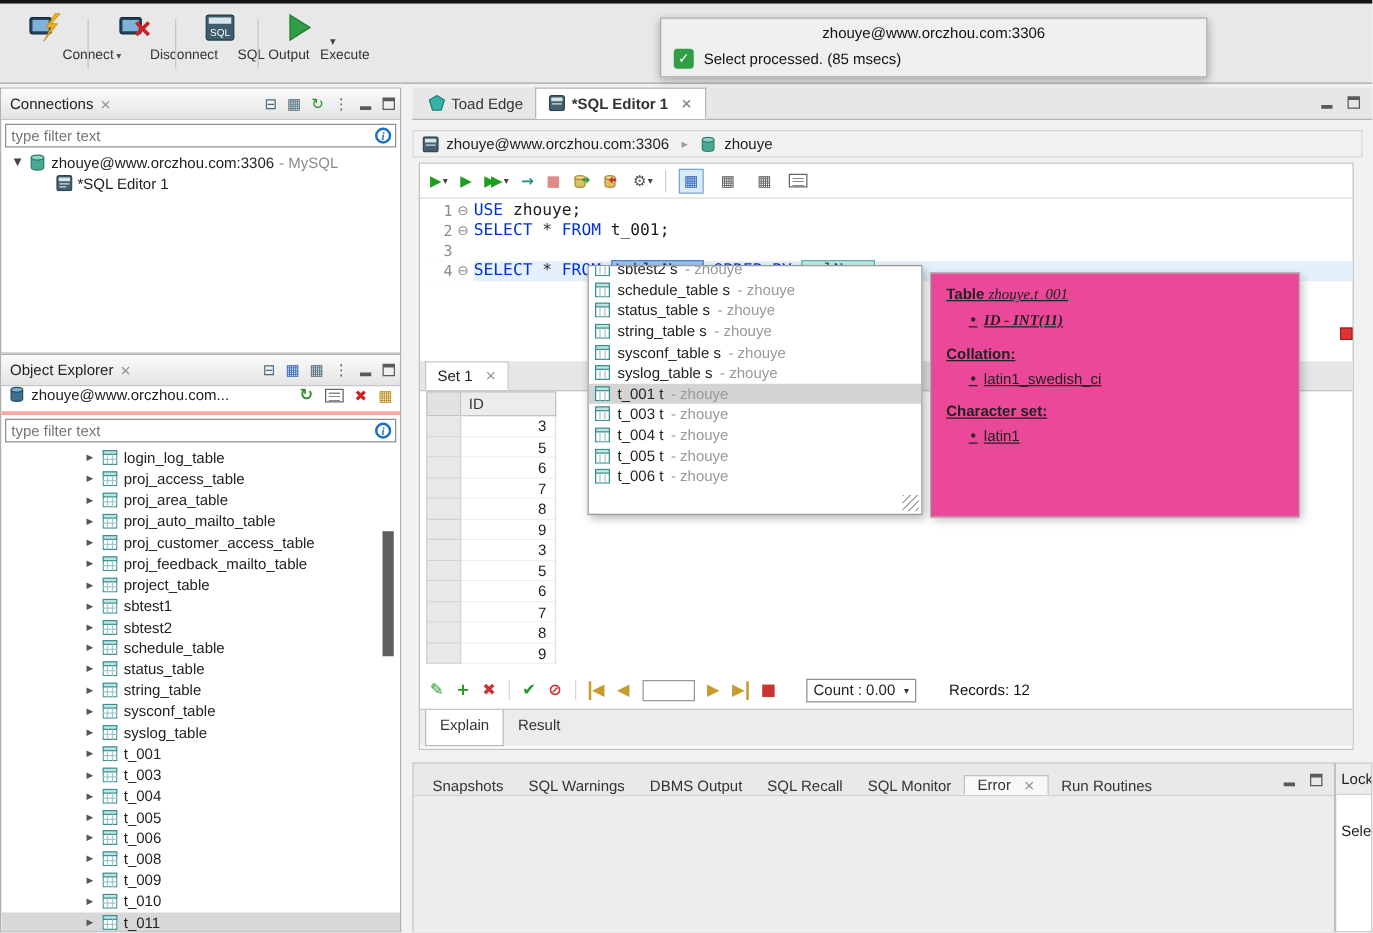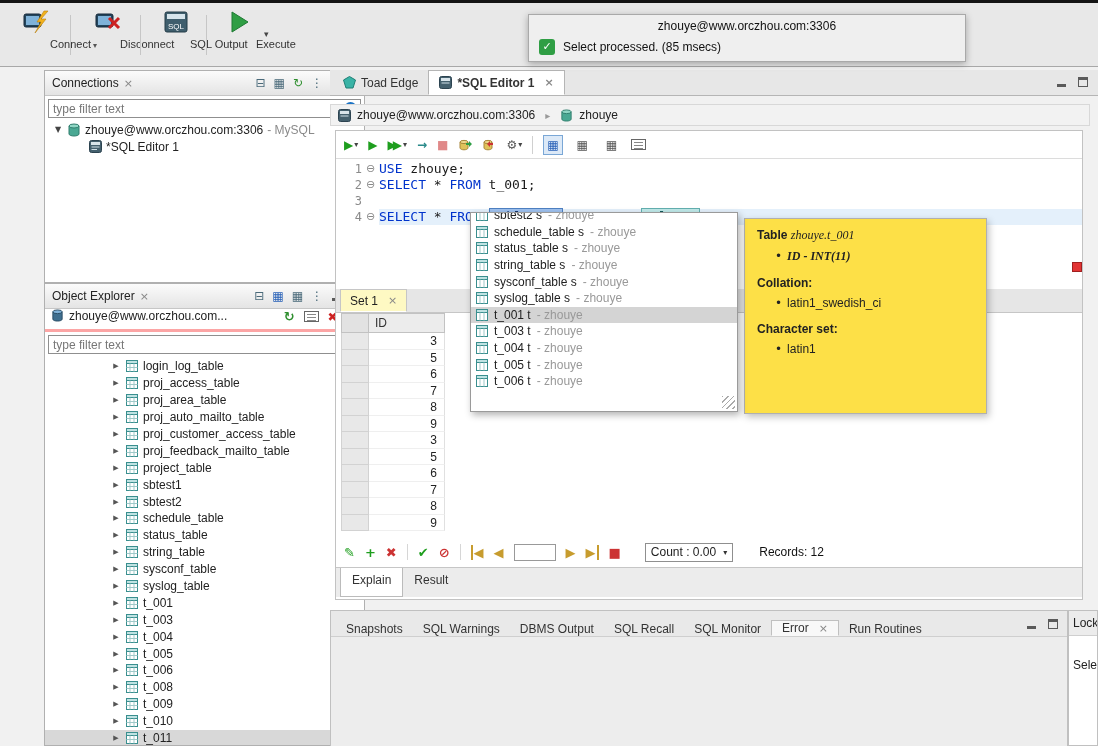--- a/index.html
+++ b/index.html
@@ -19,21 +19,21 @@
   .exec-dd { position:absolute; left:264px; top:26px; font-size:9px; color:#444; }
 
   
   .notification { position:absolute; left:528px; top:14px; width:438px; height:48px; background:#efefef; border:1px solid #a9a9a9; box-shadow:0 2px 7px rgba(0,0,0,.3); z-index:70; }
   .notif-title { text-align:center; padding-top:4px; color:#111; }
   .notif-row { display:flex; align-items:center; gap:8px; padding:6px 0 0 10px; }
   .notif-check { width:16px; height:16px; background:#2f9e44; border-radius:3px; color:#fff; font-weight:bold; font-size:11px; text-align:center; line-height:16px; }
   .notif-msg { color:#111; }
 
   
-  .panel { position:absolute; left:0; width:321px; background:#fff; border:1px solid #b0b0b0;margin-left:44px; }
+  .panel { position:absolute; left:0; width:321px; background:#fff; border:1px solid #b0b0b0; }
   .connections { top:70px; height:213px; }
   .explorer { top:283px; height:463px; overflow:hidden; }
   .panel-header { height:25px; display:flex; align-items:center; background:linear-gradient(#fbfbfb,#e4e4e4); border-bottom:1px solid #c6c6c6; padding:0 4px 0 7px; }
   .panel-title { color:#222; }
   .tab-close { color:#888; margin-left:5px; font-size:11px; }
   .hdr-icons { margin-left:auto; display:flex; align-items:center; gap:8px; }
   .hicon { font-size:12px; color:#4a6a7a; }
   .win-min { width:11px; height:11px; position:relative; display:inline-block; }
   .win-min::after { content:""; position:absolute; left:1px; right:1px; bottom:1px; height:3px; background:#5a5a5a; }
   .win-max { width:10px; height:10px; border:1px solid #5a5a5a; border-top-width:3px; display:inline-block; }
@@ -84,21 +84,21 @@
   .fold { width:17px; text-align:center; color:#888; font-size:11px; background:#fff; }
   .code { white-space:pre; font-size:13px; }
   .tk-kw { color:#0033cc; }
   .tk-pl { color:#1a1a1a; }
   .tk-var-blue { background:#9ec1ef; border:1px solid #4f81c2; color:#16336b; padding:0 1px; }
   .tk-var-teal { background:#bfe9e9; border:1px solid #62afaf; color:#14585a; padding:0 1px; }
 
   
   .results { position:absolute; top:158px; left:0; right:0; bottom:0; }
   .set-bar { height:24px; background:#e6e6e6; border-bottom:1px solid #c6c6c6; display:flex; padding-left:4px; }
-  .set-tab { display:flex; align-items:center; gap:5px; padding:0 9px; background:#fef9c3; border:1px solid #c6c6c6; border-bottom:1px solid #fff; }
+  .set-tab { display:flex; align-items:center; gap:5px; padding:0 9px; background:#ffffff; border:1px solid #c6c6c6; border-bottom:1px solid #fff; }
   .grid { margin-left:5px; }
   .g-head, .g-row { display:flex; }
   .g-corner { width:28px; height:20px; background:#e2e2e2; border:1px solid #c2c2c2; }
   .g-colhdr { width:76px; height:20px; background:#ececec; border:1px solid #c2c2c2; border-left:none; padding-left:6px; line-height:18px; color:#333; }
   .g-row { height:16.5px; }
   .g-rowhdr { width:28px; background:#e8e8e8; border:1px solid #d2d2d2; border-top:none; }
   .g-cell { width:76px; border-right:1px solid #e0e0e0; border-bottom:1px solid #efefef; text-align:right; padding-right:7px; line-height:16px; }
   .grid-toolbar { position:absolute; top:250px; left:8px; right:8px; height:26px; display:flex; align-items:center; gap:10px; }
   .gi { font-size:13px; }
   .gsep { width:1px; height:16px; background:#d6d6d6; }
@@ -114,21 +114,21 @@
 
   
   .autocomplete { position:absolute; left:470px; top:212px; width:268px; height:200px; background:#fff; border:1px solid #9a9a9a; box-shadow:2px 3px 7px rgba(0,0,0,.3); z-index:60; overflow:hidden; }
   .ac-list { margin-top:-6px; }
   .ac-item { display:flex; align-items:center; gap:6px; height:16.6px; padding-left:5px; white-space:nowrap; }
   .ac-item.selected { background:#d4d4d4; }
   .ac-schema { color:#999; }
   .ac-schema::before { content:"- "; }
   .grip { position:absolute; right:2px; bottom:2px; width:13px; height:13px; background:repeating-linear-gradient(135deg,#aaa 0 1px,transparent 1px 4px); }
 
-  .table-tooltip { position:absolute; left:744px; top:218px; width:243px; height:196px; background:#fde047; border:1px solid #b0b0b0; box-shadow:2px 3px 7px rgba(0,0,0,.25); z-index:55; padding:9px 12px; }
+  .table-tooltip { position:absolute; left:744px; top:218px; width:296px; height:196px; background:#ec4899; border:1px solid #b0b0b0; box-shadow:2px 3px 7px rgba(0,0,0,.25); z-index:55; padding:9px 12px;text-decoration:underline; }
   .tt-serif { font-family:"Liberation Serif", serif; font-style:italic; }
   .tt-bold { font-weight:bold; }
   .tt-h { font-weight:bold; margin-top:12px; }
   .tt-bullet { margin:6px 0 0 18px; }
   .tt-bullet .glyph { margin-right:5px; }
 
   .overview-marker { position:absolute; left:1072px; top:262px; width:10px; height:10px; background:#e23434; border:1px solid #a02020; z-index:20; }
 
   
   .bottom-panel { position:absolute; left:330px; top:610px; width:738px; height:136px; background:#ececec; border:1px solid #c0c0c0; }

